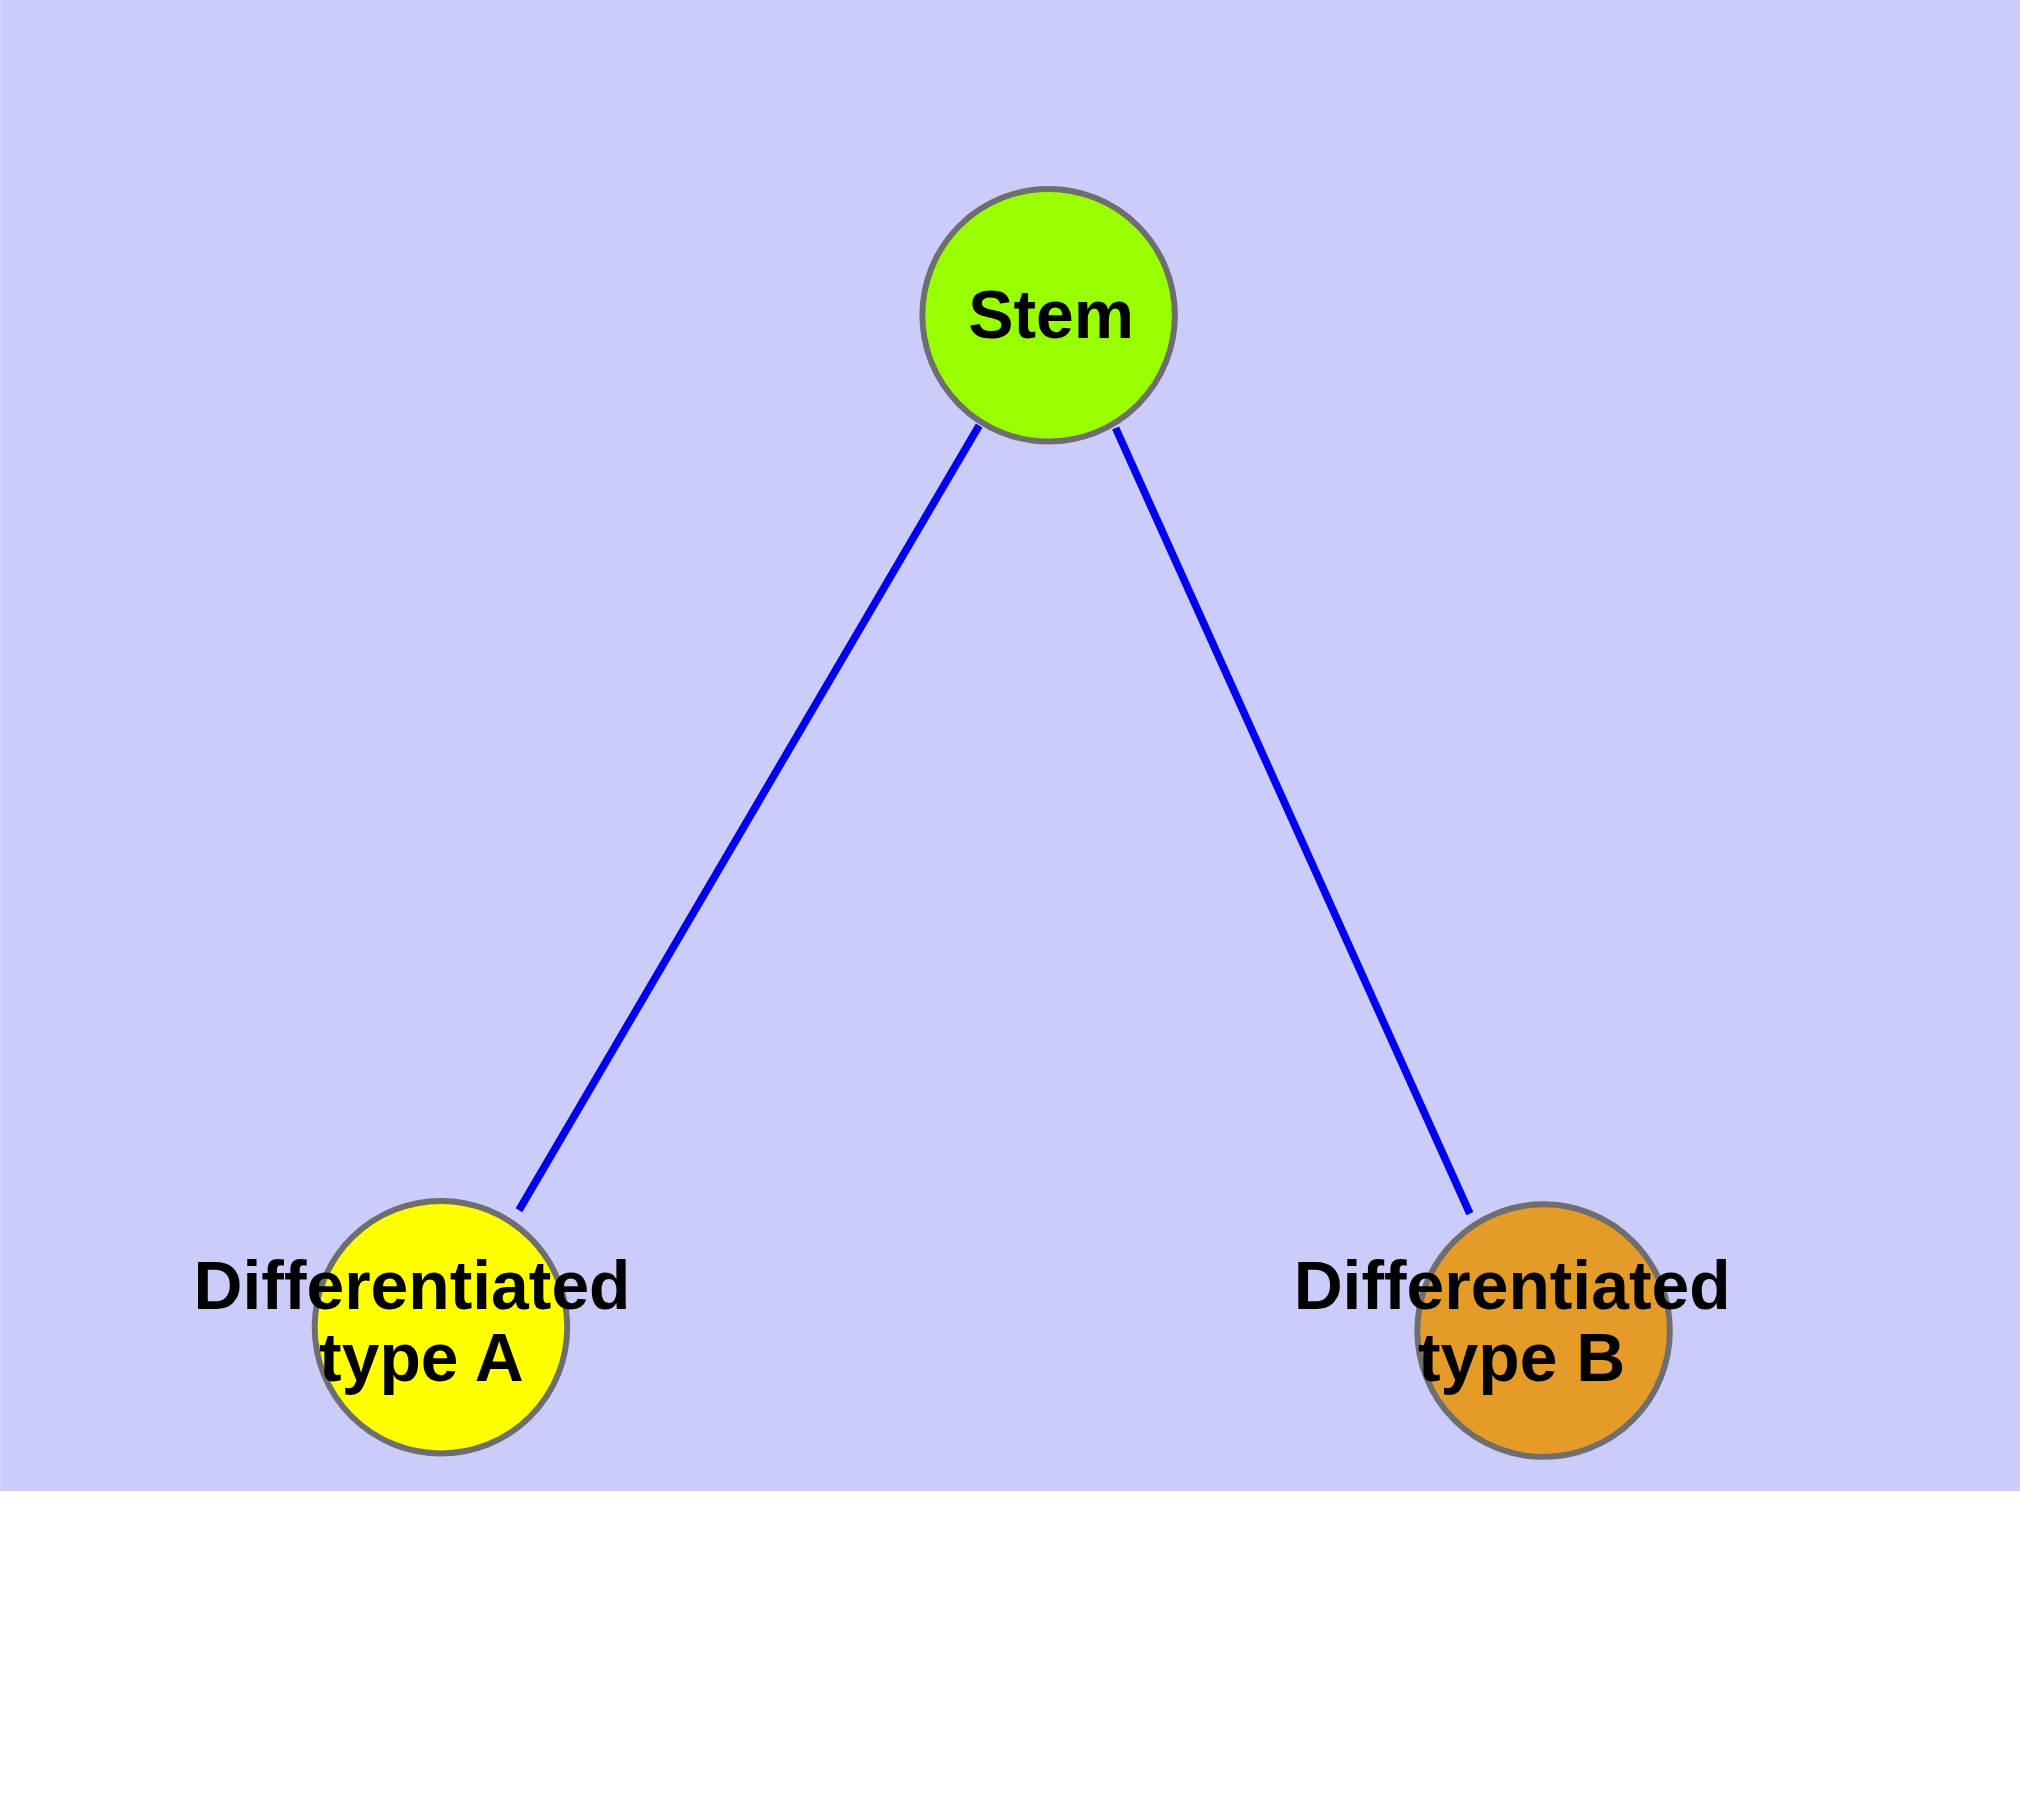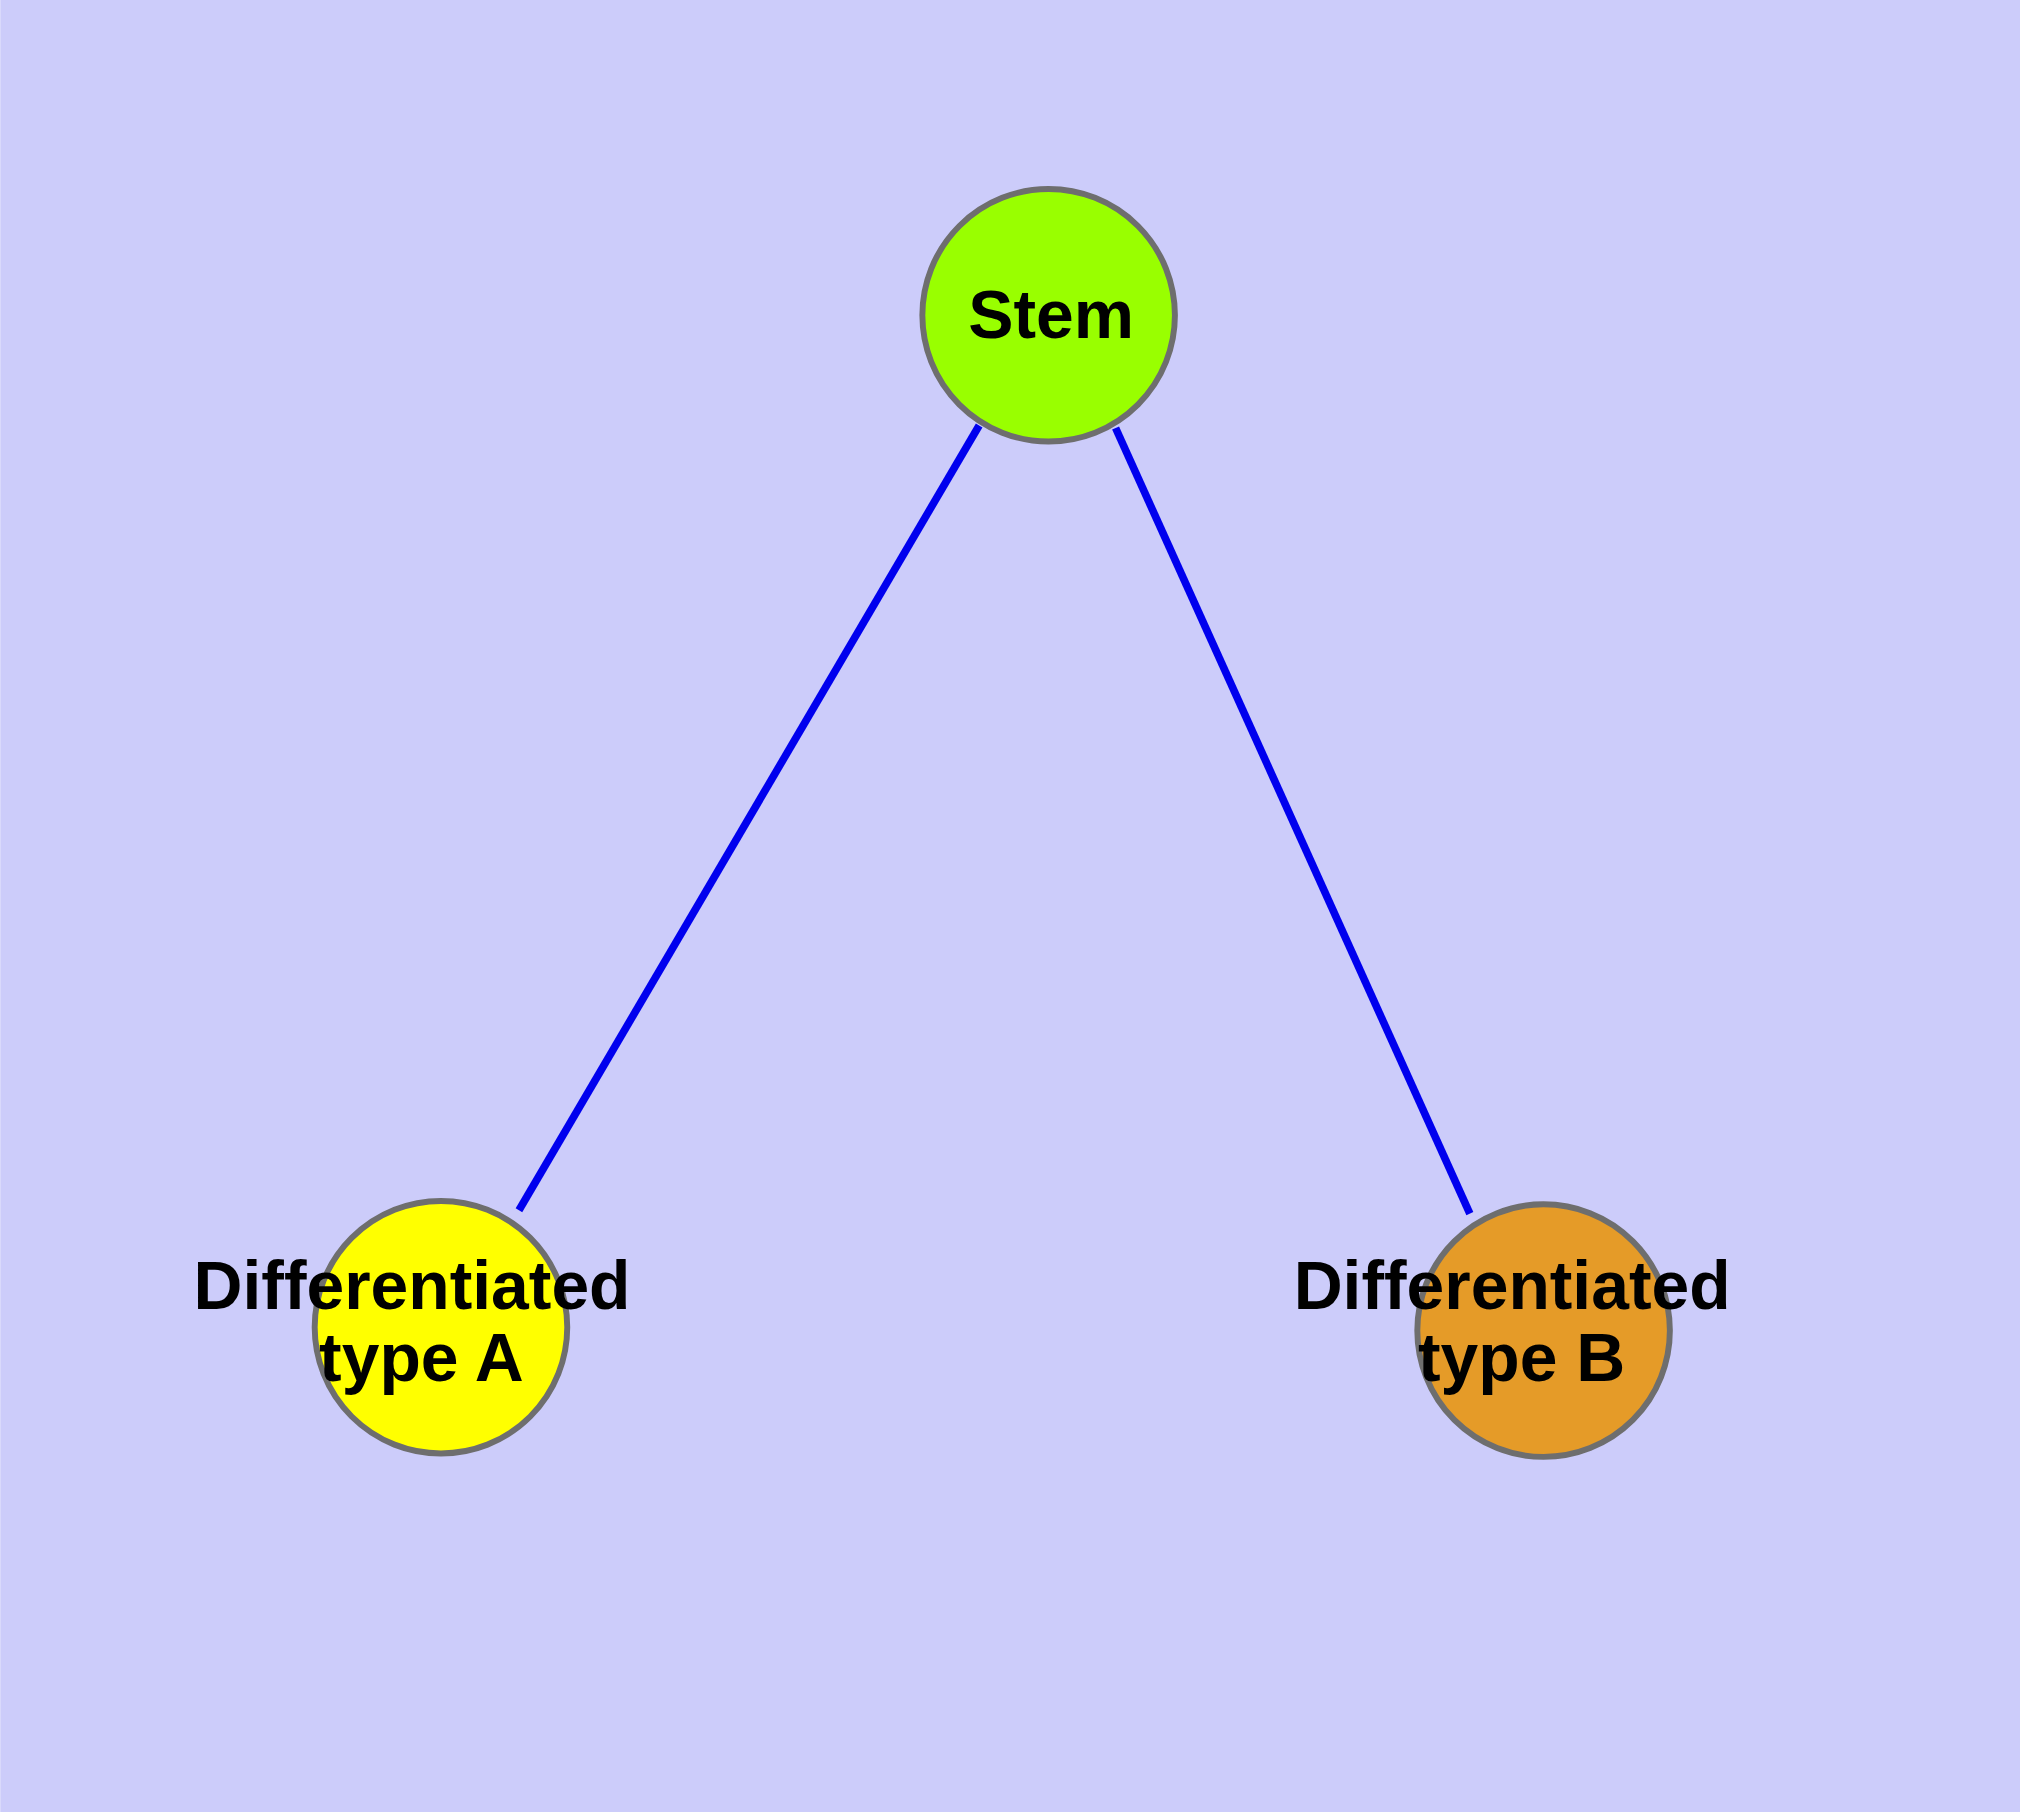--- a/index.html
+++ b/index.html
@@ -3,21 +3,21 @@
 <meta charset="utf-8">
 <style>
   html, body {
     margin: 0;
     padding: 0;
     background: #ffffff;
   }
   #canvas {
     position: relative;
     width: 2021px;
-    height: 1812px;
+    height: 1491px;
     overflow: hidden;
     font-family: "Liberation Sans", sans-serif;
   }
   #graph-svg {
     display: block;
     width: 2021px;
     height: 1812px;
   }
   .node-circle {
     stroke-width: 7;

